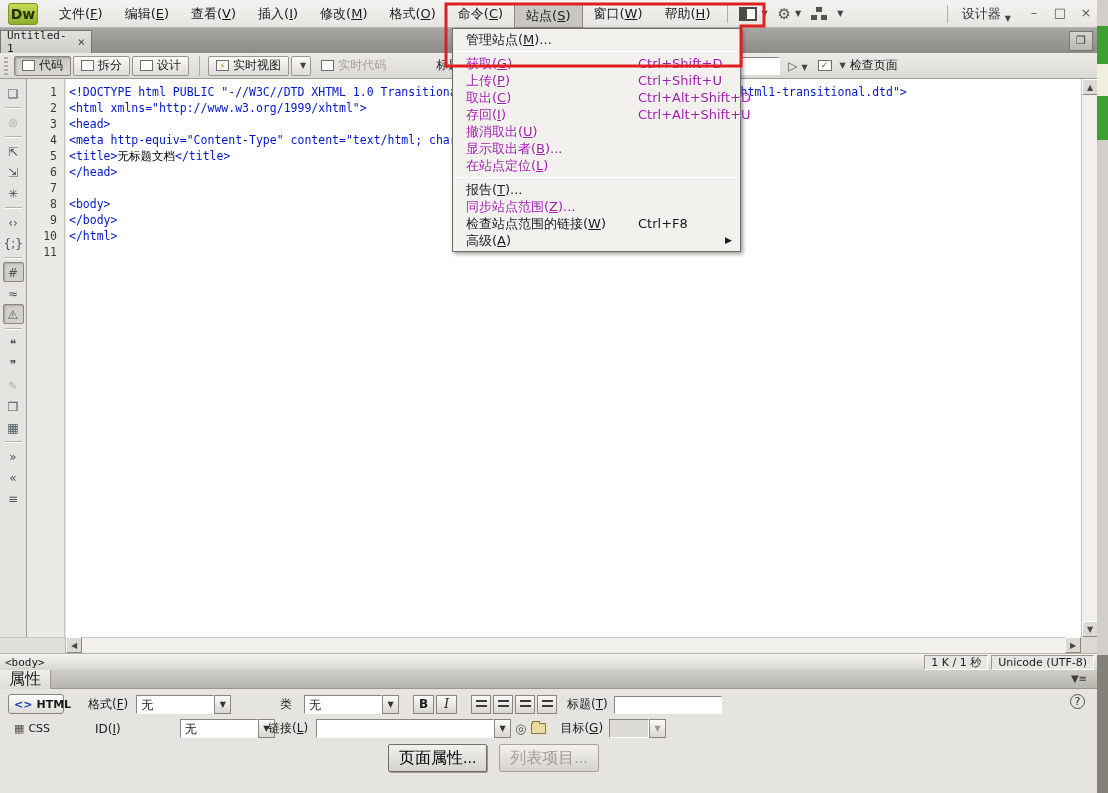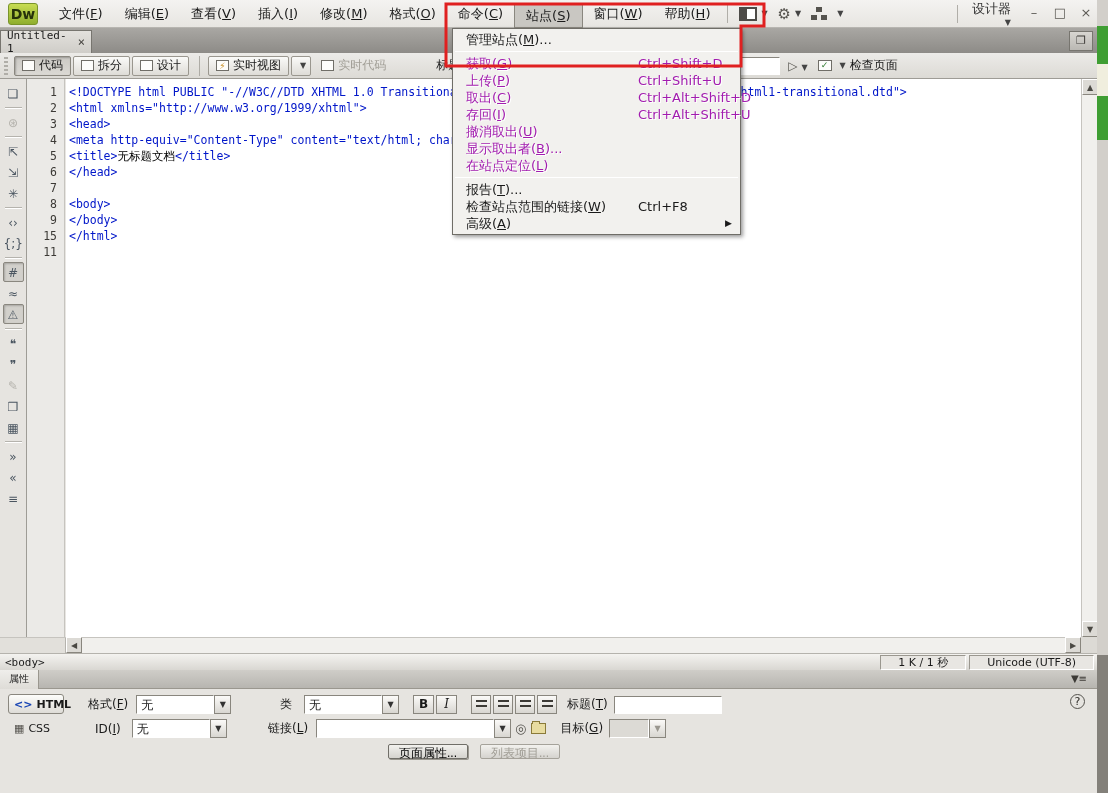--- a/index.html
+++ b/index.html
@@ -22,21 +22,21 @@
   .dd-arrow { font-size:8px; color:#444; margin-left:4px; }
   .layout-ic { width:18px; height:14px; border:2px solid #4d4b47; background:#fff; position:relative; }
   .layout-ic::before { content:""; position:absolute; left:0; top:0; width:6px; height:10px; background:#4d4b47; }
   .gear-ic { font-size:15px; color:#55534e; }
   .site-ic { position:relative; width:16px; height:14px; }
   .site-ic i { position:absolute; width:6px; height:5px; background:#55534e; }
   .site-ic i:nth-child(1){ left:5px; top:0; }
   .site-ic i:nth-child(2){ left:0; top:8px; }
   .site-ic i:nth-child(3){ left:10px; top:8px; }
   #mb-right { margin-left:auto; display:flex; align-items:center; }
-  #workspace-btn { display:flex; align-items:flex-end; padding:0 8px; font-size:13px; color:#333;flex-direction:column; }
+  #workspace-btn { display:flex; align-items:flex-end; padding:0 8px; font-size:13px; color:#333; }
   .win-btn { width:22px; height:18px; text-align:center; line-height:16px; color:#5c5a55; font-size:13px; margin-left:4px; }
 
   
   #tabbar { position:absolute; left:0; top:28px; width:1097px; height:25px;
             background:linear-gradient(#a9a7a3,#8d8b87); }
   #doc-tab { position:absolute; left:0; top:2px; height:23px; width:92px;
              background:linear-gradient(#e3e1dd,#cfcdc8); border:1px solid #77756f; border-bottom:none;
              display:flex; align-items:center; padding:0 6px; font-family:"DejaVu Sans Mono",monospace; font-size:11px; }
   #doc-tab .close { margin-left:6px; color:#44423e; font-size:12px; }
   #panelbar-icon { position:absolute; right:4px; top:3px; width:24px; height:20px;
@@ -90,26 +90,26 @@
   #hs-corner { position:absolute; left:0; top:0; width:66px; height:16px; background:#e2e0db; border-right:1px solid #b5b3ad; }
   #scroll-corner { position:absolute; left:1081px; top:637px; width:16px; height:16px; background:#dcdad5; }
 
   
   #statusbar { position:absolute; left:0; top:653px; width:1097px; height:17px;
                background:linear-gradient(#f4f3f0,#d9d7d2); border-top:1px solid #b5b3ad;
                display:flex; align-items:center; font-size:11px; }
   #tag-selector { font-family:"DejaVu Sans Mono",monospace; padding-left:5px; }
   #status-right { margin-left:auto; display:flex; }
   .status-cell { border:1px solid; border-color:#9a978f #ffffff #ffffff #9a978f; background:#e8e6e2;
-                 padding:0 17px; height:15px; line-height:14px; margin-right:3px; white-space:nowrap; }
+                 padding:0 6px; height:15px; line-height:14px; margin-right:3px; white-space:nowrap; }
 
   
   #props { position:absolute; left:0; top:670px; width:1097px; height:123px; background:#e6e4e0; }
   #props-header { height:19px; background:linear-gradient(#cfcdc8,#b7b5b0); border-bottom:1px solid #9a978f; position:relative; }
-  #props-tab { position:absolute; left:0; top:0; height:19px; padding:0 9px; line-height:18px; font-size:10px;
+  #props-tab { position:absolute; left:0; top:0; height:19px; padding:0 9px; line-height:18px; font-size:16px;
                background:linear-gradient(#efeeeb,#dedcd7); border-right:1px solid #9a978f; }
   #props-menu-icon { position:absolute; right:10px; top:3px; font-size:10px; color:#3c3a36; }
   .prow { position:absolute; display:flex; align-items:center; font-size:12px; }
   .plabel { white-space:nowrap; }
   .dd { display:flex; height:19px; }
   .dd .val { width:78px; background:#fff; border:1px solid; border-color:#89867e #fff #fff #89867e; padding:1px 4px; font-size:12px; }
   .dd .arr { width:17px; background:linear-gradient(#fbfaf8,#d8d6d1); border:1px solid #89867e; font-size:8px; text-align:center; line-height:17px; color:#333; }
   .dd.gray .val { background:#dcdad5; }
   .mode-btn { display:flex; align-items:center; gap:4px; width:56px; height:20px; padding:0 5px; font-size:11px; font-weight:bold;
               border:1px solid #8a877f; border-radius:3px; background:linear-gradient(#fdfdfb,#dedcd7); }
@@ -117,21 +117,21 @@
   .fmt-btn { width:21px; height:19px; text-align:center; line-height:17px; font-size:12px;
              border:1px solid #89867e; background:linear-gradient(#fbfaf8,#d8d6d1); margin-right:2px; }
   .list-btn { width:20px; height:19px; border:1px solid #89867e; background:linear-gradient(#fbfaf8,#d8d6d1);
               margin-right:2px; position:relative; }
   .list-btn::before { content:""; position:absolute; left:4px; right:3px; top:4px; height:10px;
                       background:repeating-linear-gradient(#3c3a36 0 2px, transparent 2px 5px); }
   .txtfield { height:18px; border:1px solid; border-color:#89867e #fff #fff #89867e; background:#fff; padding:0 3px; font-size:12px; }
   .mini-ic { margin-left:4px; font-size:13px; color:#55534e; }
   .folder-ic { width:15px; height:11px; background:#e8dca0; border:1px solid #8a7a3a; margin-left:5px; position:relative; }
   .folder-ic::before { content:""; position:absolute; left:0; top:-3px; width:6px; height:2px; background:#e8dca0; border:1px solid #8a7a3a; border-bottom:none; }
-  .act-btn { height:15px; padding:0 10px; font-size:12px; border:1px solid #706e68; border-radius:2px;
+  .act-btn { height:28px; padding:0 10px; font-size:16px; border:1px solid #706e68; border-radius:2px;
              background:linear-gradient(#f2f1ee,#d5d3ce); box-shadow:1px 1px 0 #9a978f; }
   .act-btn.disabled { color:#a19e96; box-shadow:none; border-color:#a5a29a; }
   #help-icon { position:absolute; right:12px; top:24px; width:15px; height:15px; border:1px solid #55534e; border-radius:50%;
                text-align:center; line-height:13px; font-size:11px; color:#2c2a26; }
 
   
   #site-menu { position:absolute; left:452px; top:28px; width:289px; z-index:50;
                background:#f2f1ee; border:1px solid #6f6d67; box-shadow:2px 2px 4px rgba(0,0,0,.4);
                padding:2px 0; font-size:13px; }
   .pm-item { position:relative; height:17px; line-height:17px; padding-left:13px; white-space:nowrap; }
@@ -278,21 +278,21 @@
   <div id="gutter">
       <div>1</div>
       <div>2</div>
       <div>3</div>
       <div>4</div>
       <div>5</div>
       <div>6</div>
       <div>7</div>
       <div>8</div>
       <div>9</div>
-      <div>15</div>
+      <div>10</div>
       <div>11</div>
     </div>
   <div id="codearea"><div style="height: 16px;"><span class="tok-tag">&lt;!DOCTYPE html PUBLIC "-//W3C//DTD XHTML 1.0 Transitional//EN" "http://www.w3.org/TR/xhtml1/DTD/xhtml1-transitional.dtd"&gt;</span></div><div style="height: 16px;"><span class="tok-tag">&lt;html xmlns="http://www.w3.org/1999/xhtml"&gt;</span></div><div style="height: 16px;"><span class="tok-tag">&lt;head&gt;</span></div><div style="height: 16px;"><span class="tok-tag">&lt;meta http-equiv="Content-Type" content="text/html; charset=utf-8" /&gt;</span></div><div style="height: 16px;"><span class="tok-tag">&lt;title&gt;</span><span class="tok-text">无标题文档</span><span class="tok-tag">&lt;/title&gt;</span></div><div style="height: 16px;"><span class="tok-tag">&lt;/head&gt;</span></div><div style="height: 16px;"></div><div style="height: 16px;"><span class="tok-tag">&lt;body&gt;</span></div><div style="height: 16px;"><span class="tok-tag">&lt;/body&gt;</span></div><div style="height: 16px;"><span class="tok-tag">&lt;/html&gt;</span></div><div style="height: 16px;"></div></div>
 
   <div id="vscroll">
     <div class="scr-btn" style="top:0;">▲</div>
     <div class="scr-btn" style="bottom:0;">▼</div>
   </div>
   <div id="hscroll">
     <div id="hs-corner"></div>
@@ -328,21 +328,21 @@
       </div>
     </div>
 
     <div class="prow" style="left:88px; top:25px;">
       <span class="plabel">格式(<u>F</u>)</span>
       <div class="dd" style="margin-left:8px;">
         <span class="val">无</span>
           <span class="arr">▼</span>
       </div>
     </div>
-    <div class="prow" style="left:95px; top:49px;">
+    <div class="prow" style="left:95px; top:49px;gap:48px;">
       <span class="plabel">ID(<u>I</u>)</span>
       <div class="dd" style="margin-left:11px;">
         <span class="val">无</span>
           <span class="arr">▼</span>
       </div>
     </div>
 
     <div class="prow" style="left:280px; top:25px;">
       <span class="plabel">类</span>
       <div class="dd" style="margin-left:12px;">
@@ -394,20 +394,21 @@
       <div class="pm-sep"></div>
       <div class="pm-item disabled">获取(<u>G</u>)<span class="sc">Ctrl+Shift+D</span></div>
       <div class="pm-item disabled">上传(<u>P</u>)<span class="sc">Ctrl+Shift+U</span></div>
       <div class="pm-item disabled">取出(<u>C</u>)<span class="sc">Ctrl+Alt+Shift+D</span></div>
       <div class="pm-item disabled">存回(<u>I</u>)<span class="sc">Ctrl+Alt+Shift+U</span></div>
       <div class="pm-item disabled">撤消取出(<u>U</u>)</div>
       <div class="pm-item disabled">显示取出者(<u>B</u>)...</div>
       <div class="pm-item disabled">在站点定位(<u>L</u>)</div>
       <div class="pm-sep"></div>
       <div class="pm-item">报告(<u>T</u>)...</div>
+      <div class="pm-item disabled">同步站点范围(<u>Z</u>)...</div>
       <div class="pm-item">检查站点范围的链接(<u>W</u>)<span class="sc">Ctrl+F8</span></div>
       <div class="pm-item">高级(<u>A</u>)<span class="pm-arr">▶</span></div>
     </div>
 
   <svg id="annotation">
     <path d="M446,4 L764,4 L764,26 L741,26 L741,66 L446,66 Z" fill="none" stroke="#e02020" stroke-width="3"></path>
   </svg>
 
 </div>
 

